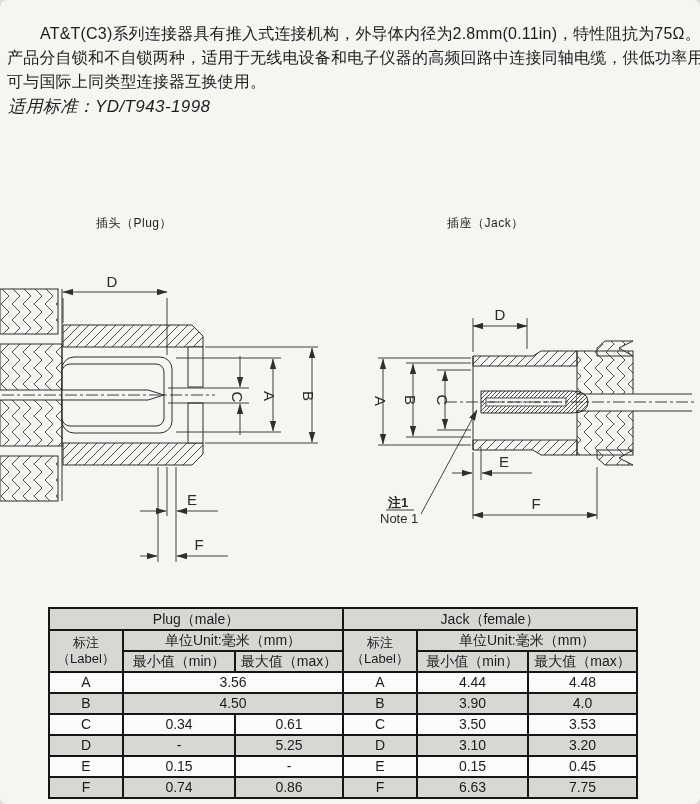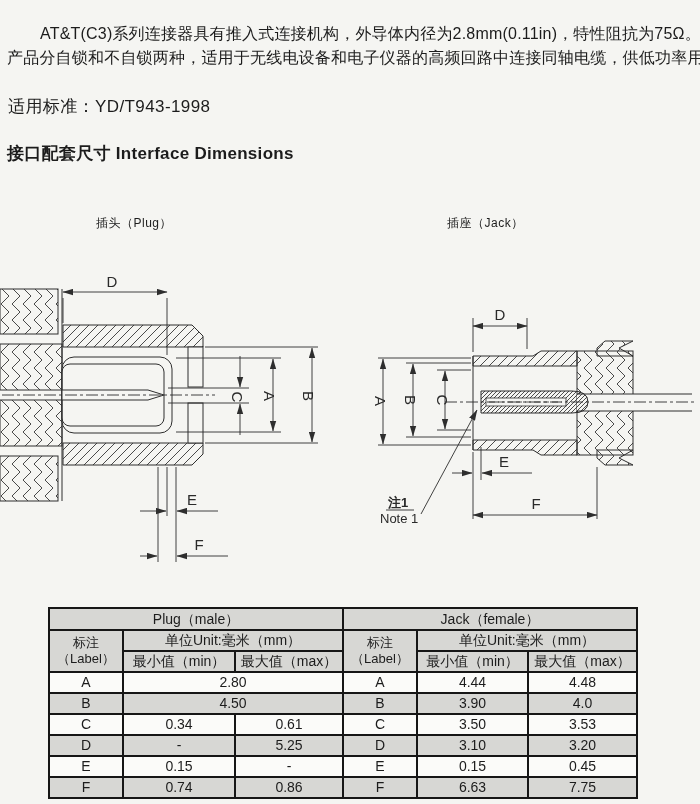--- a/index.html
+++ b/index.html
@@ -1,25 +1,26 @@
 <!DOCTYPE html>
 <html><head>
 <meta charset="utf-8">
 <style>
   html,body{margin:0;padding:0;}
   body{background:#dddddb;}
   .page{
     position:relative;width:700px;height:804px;overflow:hidden;
     background:#f5f5f2;color:#1c1c1c;
     font-family:"Liberation Sans","DejaVu Sans",sans-serif;
+    border-radius:7px;
   }
   .para{position:absolute;top:22px;left:7px;right:0;}
   .para-line{white-space:nowrap;font-size:16px;line-height:24px;letter-spacing:.2px;}
   .para-line.first{padding-left:33px;}
-  .standard-line{position:absolute;top:95px;left:8px;font-size:17px;letter-spacing:.4px;}
+  .standard-line{position:absolute;top:95px;left:8px;font-size:17px;font-style:italic;letter-spacing:.4px;}
   .section-heading{position:absolute;top:142px;left:7px;font-size:17px;font-weight:bold;letter-spacing:.3px;}
   .diagram-title{position:absolute;top:215px;font-size:12px;letter-spacing:.5px;}
   .diagram-title.plug{left:96px;}
   .diagram-title.jack{left:447px;}
   .svg-wrap{position:absolute;top:250px;left:0;width:700px;height:356px;}
   svg text{font-family:"Liberation Sans","DejaVu Sans",sans-serif;fill:#2a2a2a;}
   .dim-label{font-size:15px;}
   .note-label{font-size:13px;}
   .note-label.zh{font-weight:bold;}
 
@@ -39,25 +40,25 @@
   .label-2line{font-size:13px;line-height:14px;padding:1px 0;}
 </style>
 </head>
 <body>
 
 <div class="page">
 
   <div class="para">
     <div class="para-line first">AT&amp;T(C3)系列连接器具有推入式连接机构，外导体内径为2.8mm(0.11in)，特性阻抗为75Ω。</div>
     <div class="para-line">产品分自锁和不自锁两种，适用于无线电设备和电子仪器的高频回路中连接同轴电缆，供低功率用。</div>
+    <div class="para-line">可与国际上同类型连接器互换使用。</div>
   </div>
 
   <div class="standard-line">适用标准：YD/T943-1998</div>
 
-  <div class="section-heading">接口配套尺寸 Interface Dimensions</div>
 
   <div class="diagram-title plug">插头（Plug）</div>
   <div class="diagram-title jack">插座（Jack）</div>
 
   <div class="svg-wrap">
   <svg width="700" height="356" viewBox="0 250 700 356">
     <defs>
       <marker id="arr" viewBox="0 0 10 6" refX="9.5" refY="3" markerWidth="11" markerHeight="7" orient="auto-start-reverse" markerUnits="userSpaceOnUse">
         <path d="M0,0 L10,3 L0,6 Z" fill="#2e2e2e"></path>
       </marker>
@@ -236,21 +237,21 @@
       <th colspan="2">单位Unit:毫米（mm）</th>
     </tr>
     <tr>
       <th>最小值（min）</th>
       <th>最大值（max）</th>
       <th>最小值（min）</th>
       <th>最大值（max）</th>
     </tr>
     <tr>
       <td>A</td>
-      <td colspan="2">2.80</td>
+      <td colspan="2">3.56</td>
       <td>A</td>
       <td>4.44</td>
       <td>4.48</td>
     </tr>
     <tr class="shade">
       <td>B</td>
       <td colspan="2">4.50</td>
       <td>B</td>
       <td>3.90</td>
       <td>4.0</td>

